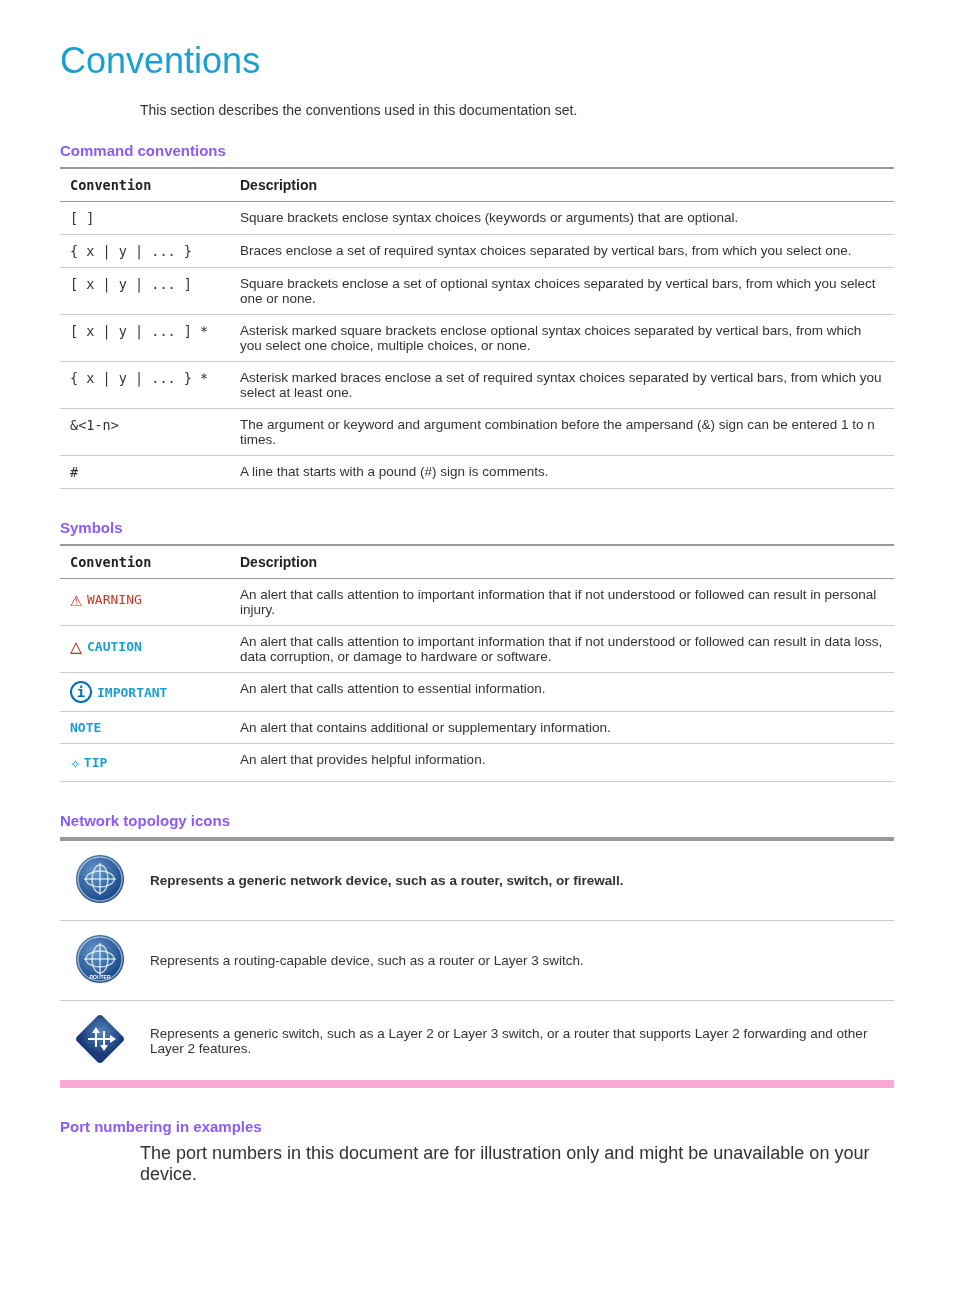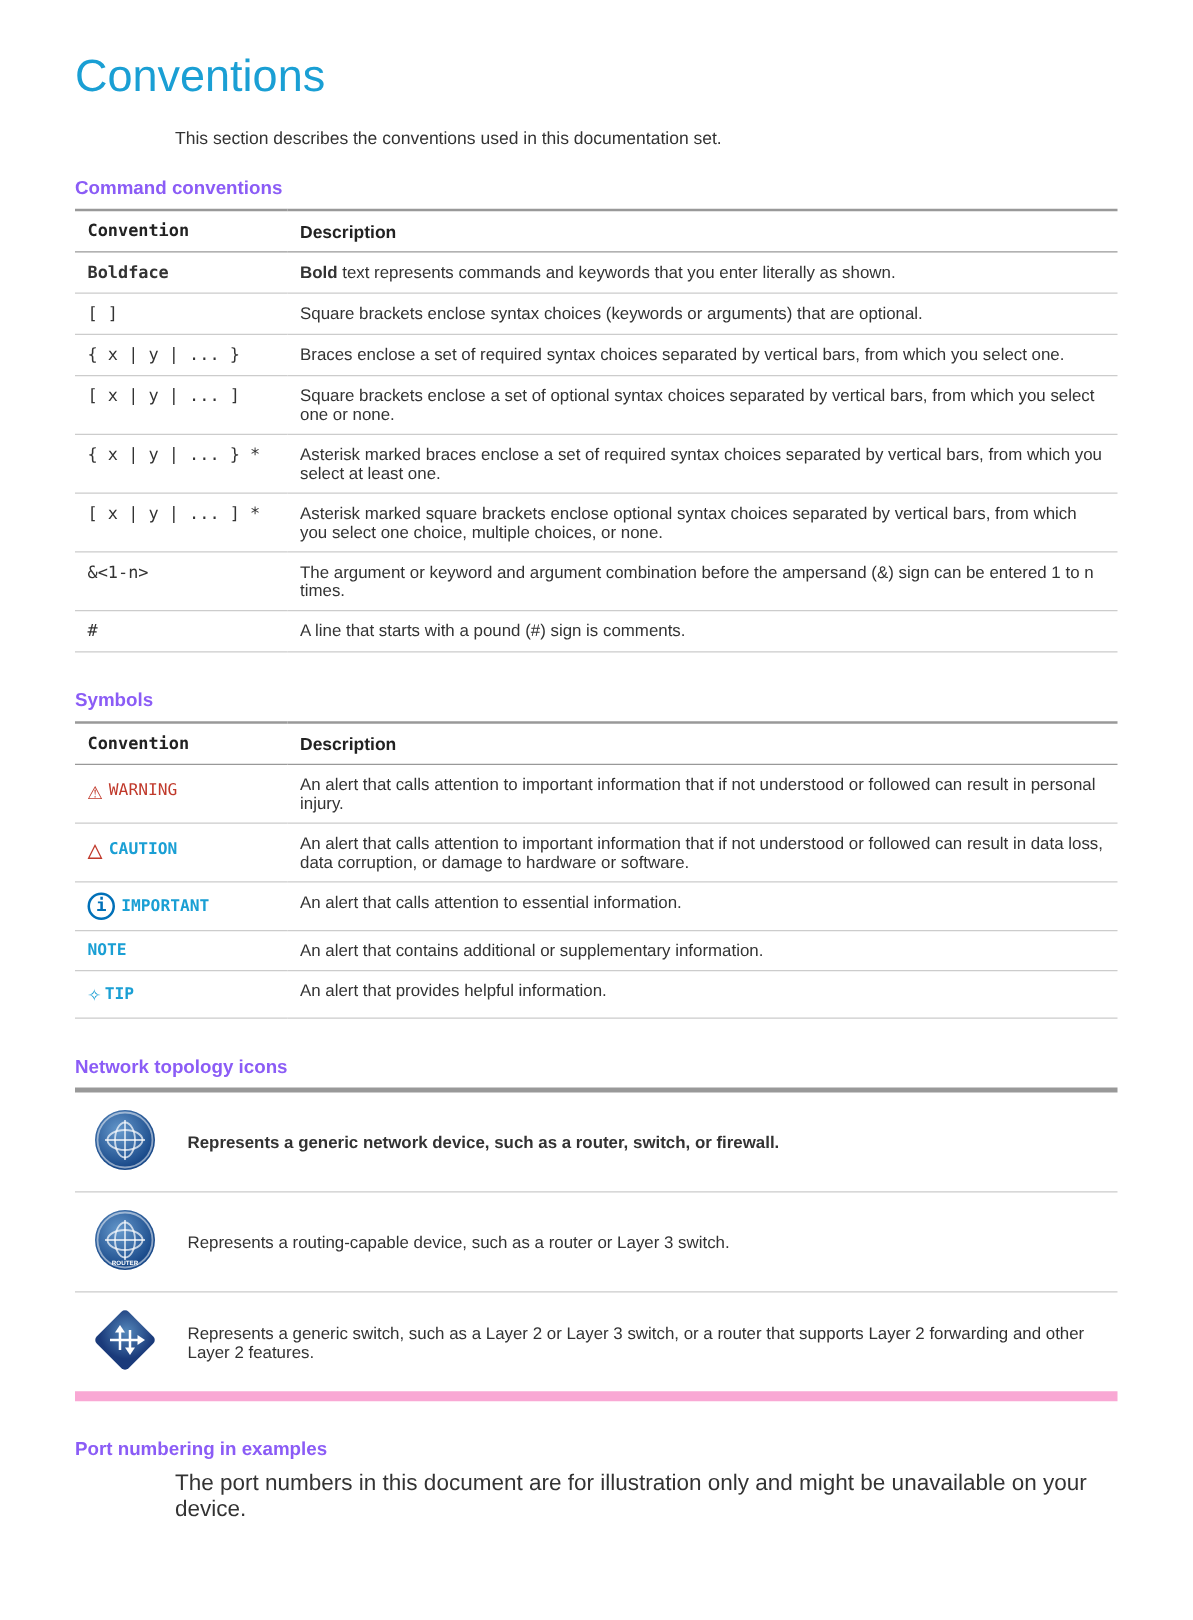--- a/index.html
+++ b/index.html
@@ -121,49 +121,45 @@
   <p class="section-heading">Command conventions</p>
   <table>
     <thead>
       <tr>
         <th class="col-convention">Convention</th>
         <th class="col-description">Description</th>
       </tr>
     </thead>
     <tbody>
 
-      <tr>
-        <td class="col-convention"><span class="boldface-label">Boldface</span></td>
-        <td class="col-description"><span><strong>Bold</strong> text represents commands and keywords that you enter literally as shown.</span></td>
-      </tr>
 
 
       <tr>
         <td class="col-convention">[ ]</td>
         <td class="col-description">Square brackets enclose syntax choices (keywords or arguments) that are optional.</td>
       </tr>
 
       <tr>
         <td class="col-convention">{ x | y | ... }</td>
         <td class="col-description">Braces enclose a set of required syntax choices separated by vertical bars, from which you select one.</td>
       </tr>
 
       <tr>
         <td class="col-convention">[ x | y | ... ]</td>
         <td class="col-description">Square brackets enclose a set of optional syntax choices separated by vertical bars, from which you select one or none.</td>
       </tr>
 
       <tr>
+        <td class="col-convention">[ x | y | ... ] *</td>
+        <td class="col-description">Asterisk marked square brackets enclose optional syntax choices separated by vertical bars, from which you select one choice, multiple choices, or none.</td>
+      </tr>
+
+      <tr>
         <td class="col-convention">{ x | y | ... } *</td>
         <td class="col-description">Asterisk marked braces enclose a set of required syntax choices separated by vertical bars, from which you select at least one.</td>
-      </tr>
-
-      <tr>
-        <td class="col-convention">[ x | y | ... ] *</td>
-        <td class="col-description">Asterisk marked square brackets enclose optional syntax choices separated by vertical bars, from which you select one choice, multiple choices, or none.</td>
       </tr>
 
       <tr>
         <td class="col-convention">&amp;&lt;1-n&gt;</td>
         <td class="col-description">The argument or keyword and argument combination before the ampersand (&amp;) sign can be entered 1 to n times.</td>
       </tr>
 
       <tr>
         <td class="col-convention">#</td>
         <td class="col-description">A line that starts with a pound (#) sign is comments.</td>

